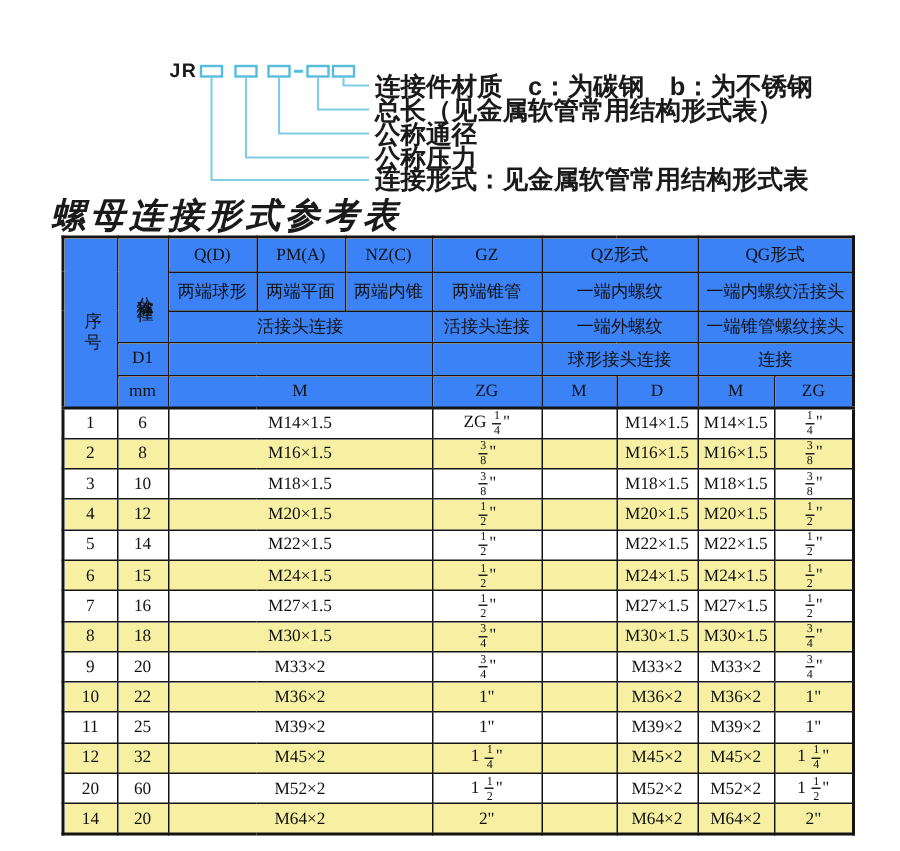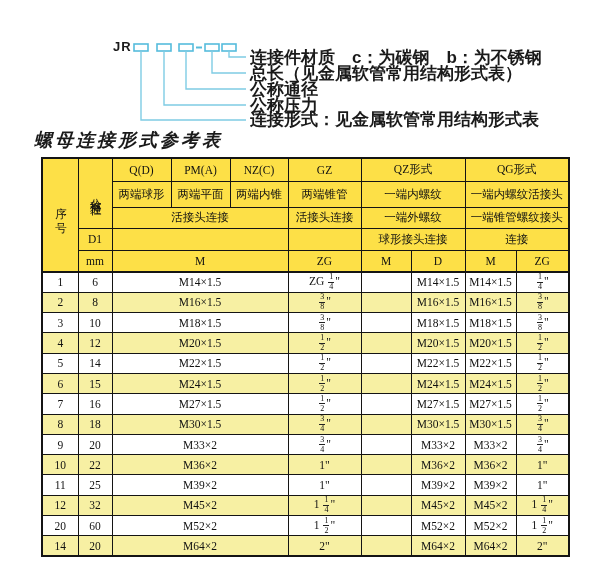--- a/index.html
+++ b/index.html
@@ -10,32 +10,32 @@
   .diag-svg{position:absolute;left:0;top:0;}
   .star-heading{position:absolute;left:116px;top:19px;font-size:13.5px;font-weight:bold;
                 letter-spacing:1px;white-space:nowrap;}
   .star{color:#2b9ed8;margin-right:2px;font-size:13px;}
   .jr-label{position:absolute;left:113px;top:39px;font-size:13px;font-weight:bold;letter-spacing:1px;}
   .diag-label{position:absolute;left:250px;height:16px;line-height:16px;font-size:17px;
               font-weight:bold;white-space:nowrap;}
   .dl-1{top:50px;} .dl-2{top:66px;} .dl-3{top:82px;} .dl-4{top:98px;text-align:center;} .dl-5{top:112px;}
 
   
-  .page-title{position:absolute;left:34px;top:128px;font-size:18px;font-weight:bold;
+  .page-title{position:absolute;left:34px;top:128px;font-size:23px;font-weight:bold;
               font-style:italic;letter-spacing:3px;
               font-family:"Liberation Serif","DejaVu Serif",serif;}
 
   
   table.ref{position:absolute;left:41px;top:157px;width:527px;border-collapse:collapse;
             table-layout:fixed;font-family:"Liberation Serif","DejaVu Serif",serif;
             font-size:11.5px;color:#111;}
   table.ref{border:2px solid #141414;}
   table.ref th,table.ref td{border:1px solid #141414;text-align:center;vertical-align:middle;
             padding:0;overflow:hidden;font-weight:normal;}
-  table.ref thead th{background:#fde047;font-size:11.5px;}
+  table.ref thead th{background:#3b82f6;font-size:11.5px;}
   table.ref thead tr:nth-child(1){height:23px;}
   table.ref thead tr:nth-child(2){height:26px;}
   table.ref thead tr:nth-child(3){height:21px;}
   table.ref thead tr:nth-child(4){height:22px;margin-top:30px;}
   table.ref thead tr:nth-child(5){height:22px;}
   table.ref thead{border-bottom:2px solid #141414;}
   table.ref tbody tr{height:20.3px;background:#ffffff;}
   table.ref tbody tr.alt{background:#f7f0a3;}
 
   .vtext{writing-mode:vertical-lr;text-orientation:upright;display:inline-block;

